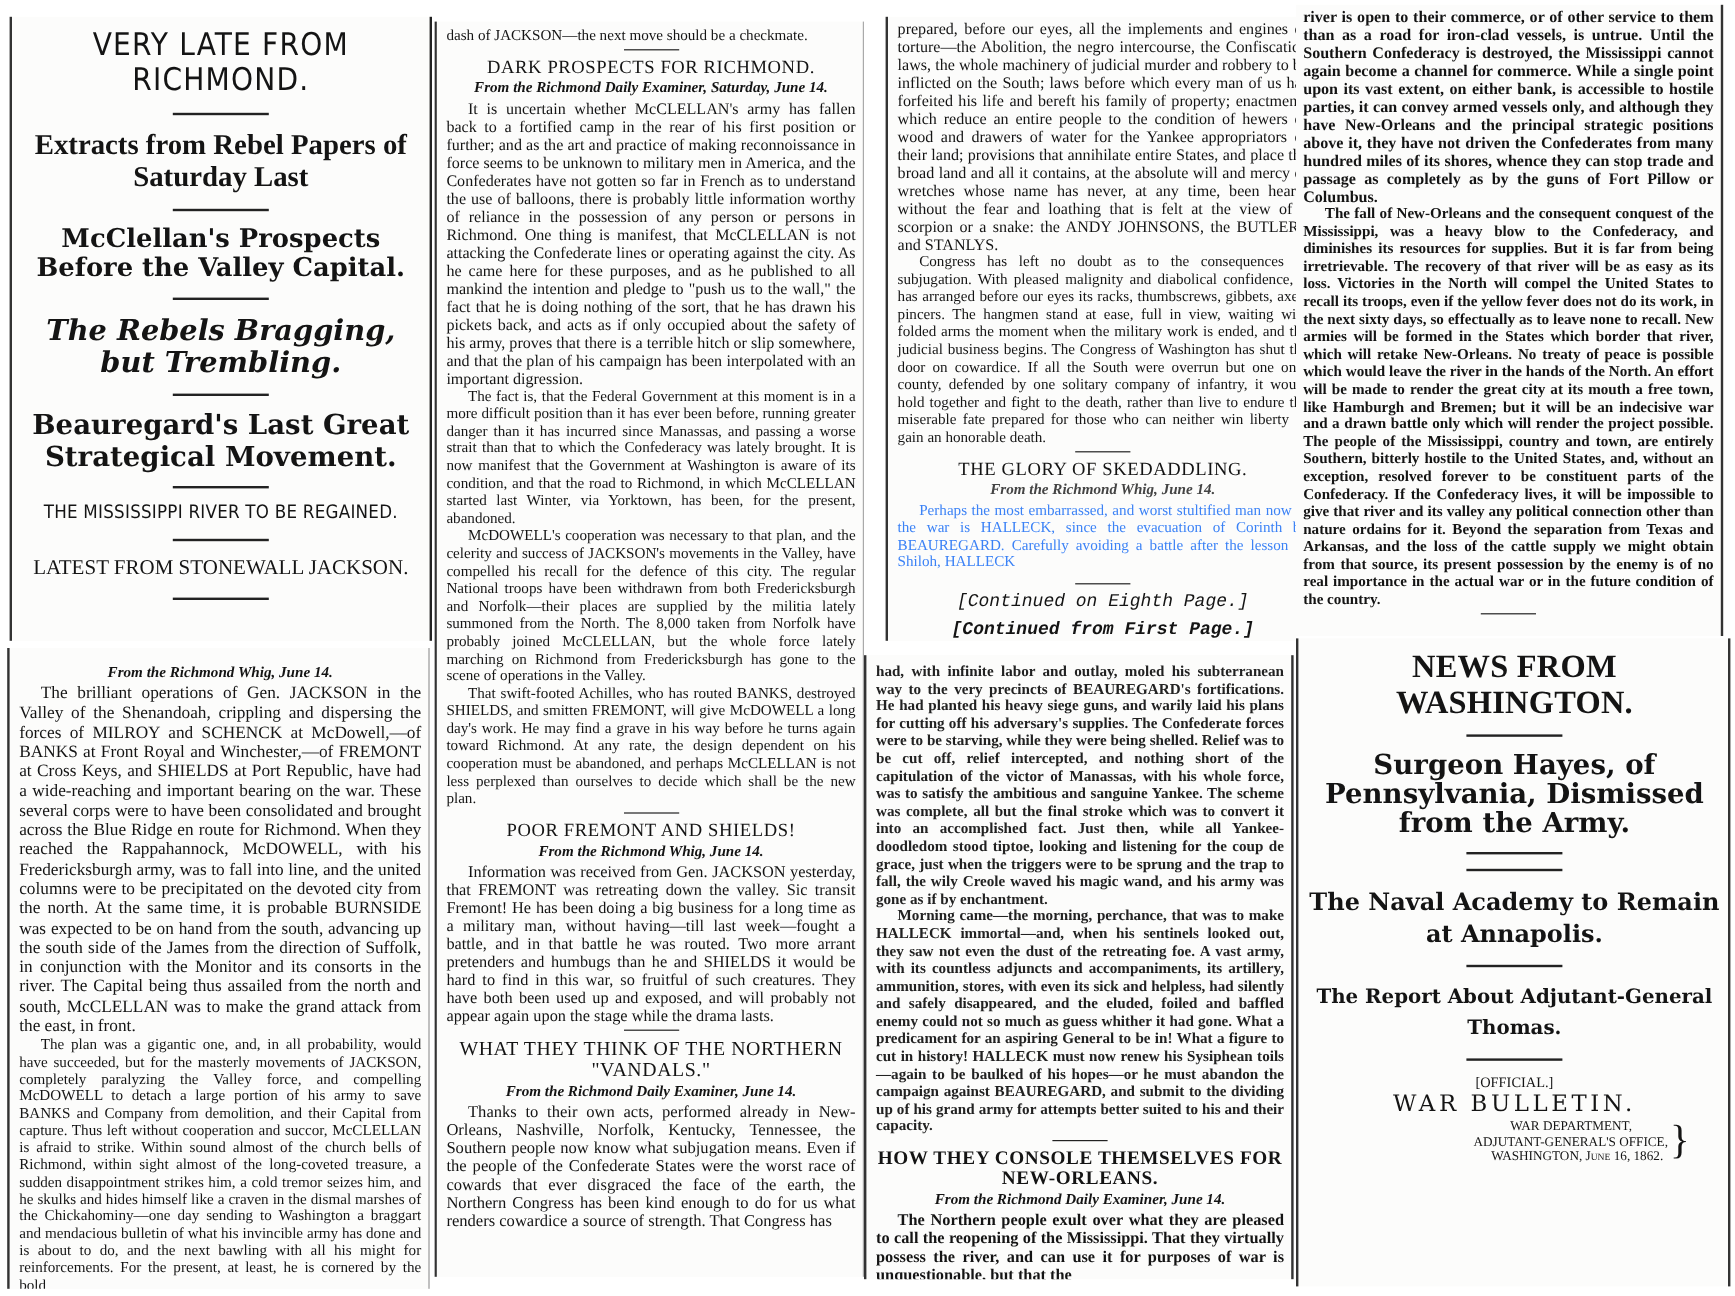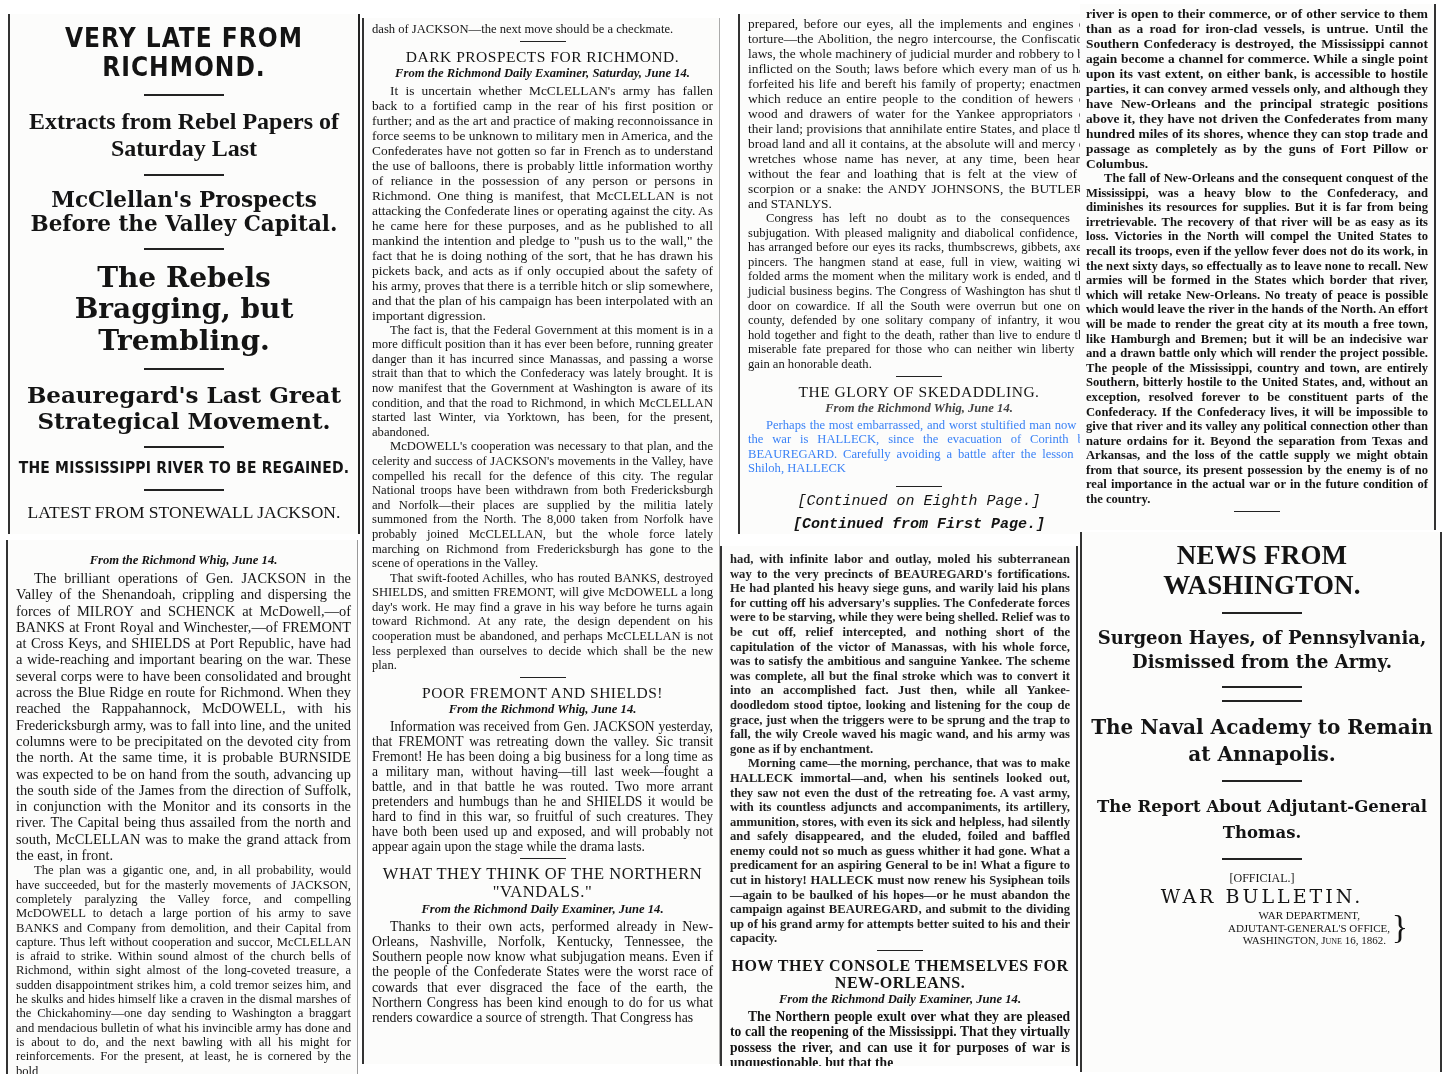--- a/index.html
+++ b/index.html
@@ -11,36 +11,36 @@
   .hd { text-align:center; margin:0; line-height:1.12; }
   .rule { width:80px; height:0; border-top:2px solid #222; margin:12px auto; }
   .rule.short { width:46px; border-top-width:1.5px; margin:4px auto 6px; }
   p.t { margin:0; text-indent:18px; text-align:justify; font-size:12.6px; line-height:14.6px; }
   p.t.noind { text-indent:0; }
   .sub { text-align:center; font-style:italic; font-weight:bold; font-size:12.6px; line-height:16px; margin:0 0 2px; }
   .sec { text-align:center; font-size:15.5px; letter-spacing:0.5px; margin:2px 0 0; line-height:17px; }
   .cont { text-align:center; font-style:italic; font-size:15px; margin:6px 0;font-family:Liberation Mono, monospace; }
 
   
-  .h-cond { font-family:"DejaVu Sans", "Liberation Sans", sans-serif; font-weight:bold; font-stretch:condensed; letter-spacing:0.3px; }
+  .h-cond { font-family:"DejaVu Sans", "Liberation Sans", sans-serif; font-weight:normal; font-stretch:condensed; letter-spacing:0.3px; }
   .h-slab { font-family:"DejaVu Serif", serif; font-weight:bold; }
   .h-roman { font-family:"Liberation Serif", serif; }
 </style>
 </head>
 <body>
 
 <div class="col" style="left:0; width:362px;">
   <div class="clip br" style="left:8px; top:14px; width:352px; height:520px; border-left:2px solid #333; padding:4px 6px 0 6px;">
     <h1 class="hd h-cond" style="font-size:26px; margin-top:6px; letter-spacing:1px;">VERY LATE FROM RICHMOND.</h1>
     <div class="rule"></div>
     <h2 class="hd h-roman" style="font-size:24px; font-weight:bold; padding:0 4px;">Extracts from Rebel Papers of Saturday Last</h2>
     <div class="rule"></div>
     <h2 class="hd h-slab" style="font-size:21.5px;">McClellan's Prospects Before the Valley Capital.</h2>
     <div class="rule"></div>
-    <h2 class="hd h-slab" style="font-size:28px; font-weight:900;">The Rebels Bragging, but Trembling.</h2>
+    <h2 class="hd h-slab" style="font-size:24px; font-weight:900;font-style:italic;">The Rebels Bragging, but Trembling.</h2>
     <div class="rule"></div>
     <h3 class="hd h-slab" style="font-size:23px;">Beauregard's Last Great Strategical Movement.</h3>
     <div class="rule"></div>
     <h3 class="hd h-cond" style="font-size:15.5px; letter-spacing:0.2px;">THE MISSISSIPPI RIVER TO BE REGAINED.</h3>
     <div class="rule"></div>
     <h3 class="hd h-roman" style="font-size:17.5px; font-weight:normal;">LATEST FROM STONEWALL JACKSON.</h3>
     <div class="rule" style="margin-top:16px;"></div>
   </div>
 
   <div class="clip" style="left:6px; top:540px; width:352px; height:534px; border-left:2px solid #333; border-right:1px solid #999; padding:12px 6px 0 8px;">
@@ -98,21 +98,21 @@
 <div class="col" style="left:1080px; width:366px;">
   <div class="clip" style="left:0; top:4px; width:356px; height:526px; border-right:2px solid #333; padding:2px 6px 0 6px;">
     <p class="t noind" style="font-size:13.4px; line-height:15px; font-weight:bold;">river is open to their commerce, or of other service to them than as a road for iron-clad vessels, is untrue. Until the Southern Confederacy is destroyed, the Mississippi cannot again become a channel for commerce. While a single point upon its vast extent, on either bank, is accessible to hostile parties, it can convey armed vessels only, and although they have New-Orleans and the principal strategic positions above it, they have not driven the Confederates from many hundred miles of its shores, whence they can stop trade and passage as completely as by the guns of Fort Pillow or Columbus.</p>
     <p class="t" style="font-weight:bold;">The fall of New-Orleans and the consequent conquest of the Mississippi, was a heavy blow to the Confederacy, and diminishes its resources for supplies. But it is far from being irretrievable. The recovery of that river will be as easy as its loss. Victories in the North will compel the United States to recall its troops, even if the yellow fever does not do its work, in the next sixty days, so effectually as to leave none to recall. New armies will be formed in the States which border that river, which will retake New-Orleans. No treaty of peace is possible which would leave the river in the hands of the North. An effort will be made to render the great city at its mouth a free town, like Hamburgh and Bremen; but it will be an indecisive war and a drawn battle only which will render the project possible. The people of the Mississippi, country and town, are entirely Southern, bitterly hostile to the United States, and, without an exception, resolved forever to be constituent parts of the Confederacy. If the Confederacy lives, it will be impossible to give that river and its valley any political connection other than nature ordains for it. Beyond the separation from Texas and Arkansas, and the loss of the cattle supply we might obtain from that source, its present possession by the enemy is of no real importance in the actual war or in the future condition of the country.</p>
     <div class="rule short"></div>
   </div>
 
   <div class="clip" style="left:0; top:532px; width:362px; height:540px; border-left:2px solid #333; border-right:2px solid #333; padding:8px 6px 0 8px;">
     <h1 class="hd h-cond" style="font-family:'Liberation Serif', serif; font-size:27px; font-weight:bold; letter-spacing:0.2px;">NEWS FROM WASHINGTON.</h1>
     <div class="rule"></div>
-    <h2 class="hd h-slab" style="font-size:18px; line-height:24px;">Surgeon Hayes, of Pennsylvania, Dismissed from the Army.</h2>
+    <h2 class="hd h-slab" style="font-size:23px; line-height:24px;">Surgeon Hayes, of Pennsylvania, Dismissed from the Army.</h2>
     <div class="rule"></div>
     <div class="rule"></div>
     <h2 class="hd h-slab" style="font-size:20px; line-height:27px;">The Naval Academy to Remain at Annapolis.</h2>
     <div class="rule"></div>
     <h3 class="hd h-slab" style="font-size:16.5px; line-height:26px; font-weight:900;">The Report About Adjutant-General Thomas.</h3>
     <div class="rule"></div>
     <div class="hd" style="font-size:12px; font-variant:small-caps; margin-top:10px;">[OFFICIAL.]</div>
     <div class="hd" style="font-size:19px; letter-spacing:3px; font-family:'DejaVu Serif', serif;">WAR BULLETIN.</div>
     <div style="text-align:right; padding-right:44px; font-variant:small-caps; font-size:11px; line-height:12.5px; margin-top:2px; position:relative;">
       <div style="padding-right:30px;">WAR DEPARTMENT,</div>

